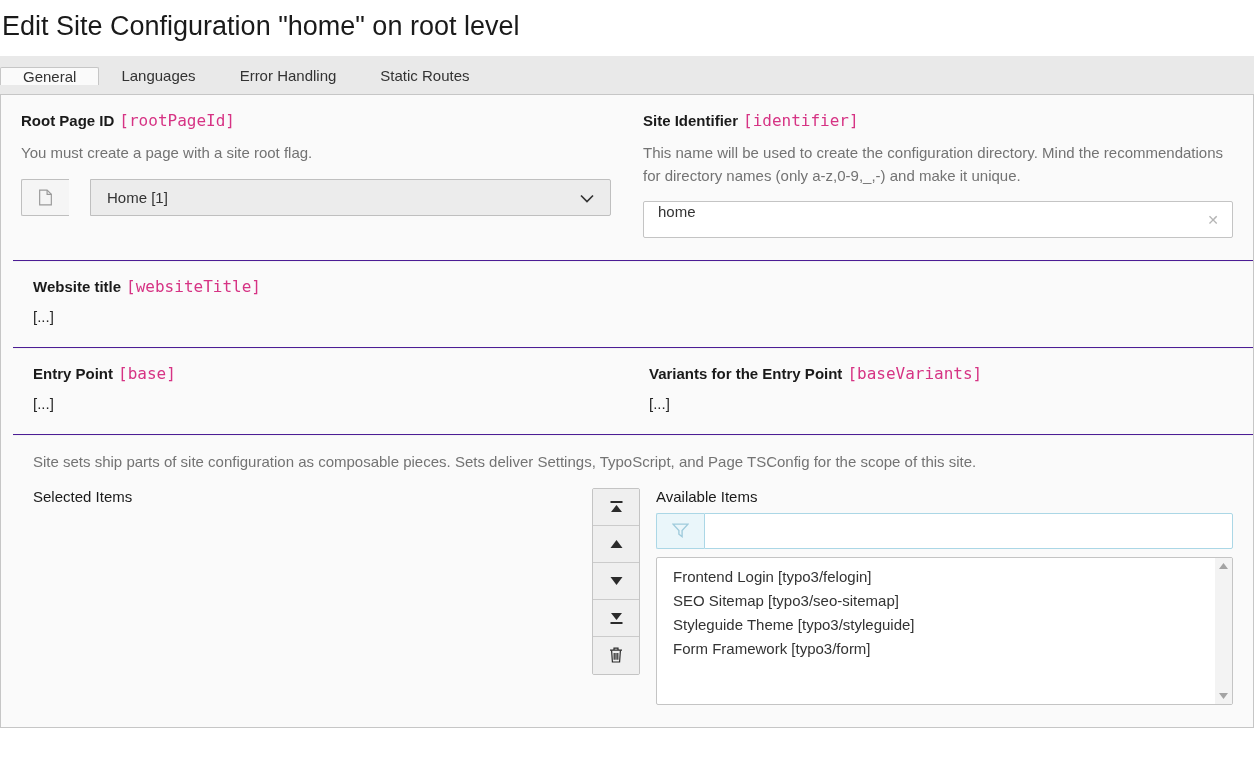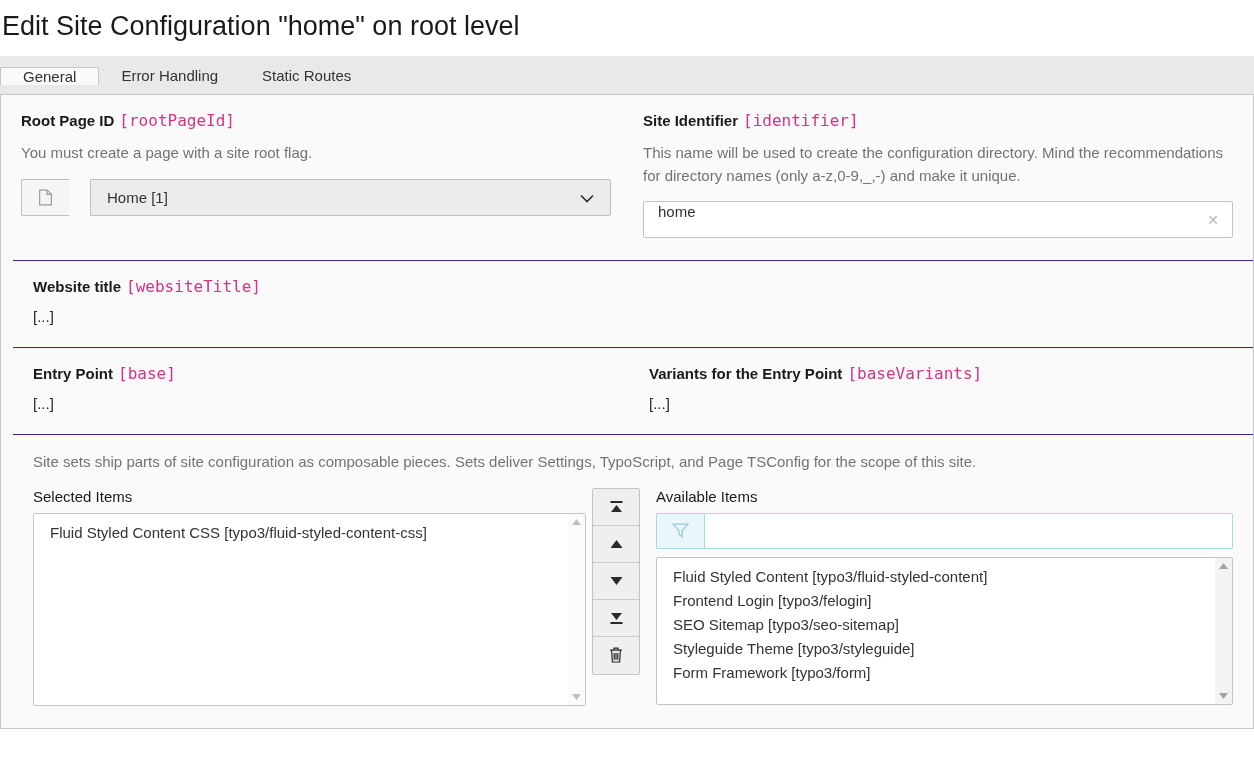--- a/index.html
+++ b/index.html
@@ -102,20 +102,21 @@
     font-family:"Liberation Sans", sans-serif;
   }
 </style>
 </head>
 <body>
 
 <h1 class="page-title">Edit Site Configuration "home" on root level</h1>
 
 <div class="tabbar">
   <div class="tab active">General</div>
+  <div class="tab">Languages</div>
   <div class="tab">Error Handling</div>
   <div class="tab">Static Routes</div>
 </div>
 
 <div class="panel">
 
   <div class="section">
     <div class="cols">
       <div class="col">
         <div class="flabel">
@@ -176,31 +177,20 @@
     </div>
   </div>
 
   <div class="section">
     <p class="fdesc">Site sets ship parts of site configuration as composable pieces. Sets deliver Settings, TypoScript, and Page TSConfig for the scope of this site.</p>
 
     <div class="sets-cols">
 
       <div class="sets-left">
         <div class="col-header">Selected Items</div>
-        <div class="listbox tall">
-          <div class="lb-item">Fluid Styled Content CSS [typo3/fluid-styled-content-css]</div>
-          <div class="fake-scrollbar">
-            <svg width="9" height="6" viewBox="0 0 9 6">
-                <path d="M4.5 0 L9 6 H0 Z" fill="#c0c0c0"></path>
-              </svg>
-            <svg width="9" height="6" viewBox="0 0 9 6">
-                <path d="M0 0 H9 L4.5 6 Z" fill="#c0c0c0"></path>
-              </svg>
-          </div>
-        </div>
       </div>
 
       <div class="sets-btns">
         <div class="btn-col">
           <div class="icon-btn">
             <svg width="13" height="12" viewBox="0 0 13 12">
                 <rect x="0.5" y="0" width="12" height="2" fill="#2b2b2b"></rect>
                 <path d="M6.5 4 L12 11 H1 Z" fill="#2b2b2b"></path>
               </svg>
           </div>
@@ -235,21 +225,20 @@
         <div class="col-header">Available Items</div>
         <div class="filter-group">
           <span class="fg-addon">
             <svg width="17" height="15" viewBox="0 0 16 14" fill="none" stroke="#9fcbdc" stroke-width="1.3">
               <path d="M1 1 H15 L9.5 7 V12.8 L6.5 10.5 V7 Z"></path>
             </svg>
           </span>
           <input class="fg-input" type="text" value="" style="">
         </div>
         <div class="listbox short">
-          <div class="lb-item">Fluid Styled Content [typo3/fluid-styled-content]</div>
           <div class="lb-item">Frontend Login [typo3/felogin]</div>
           <div class="lb-item">SEO Sitemap [typo3/seo-sitemap]</div>
           <div class="lb-item">Styleguide Theme [typo3/styleguide]</div>
           <div class="lb-item">Form Framework [typo3/form]</div>
           <div class="fake-scrollbar">
             <svg width="9" height="6" viewBox="0 0 9 6">
                 <path d="M4.5 0 L9 6 H0 Z" fill="#a3a3a3"></path>
               </svg>
             <svg width="9" height="6" viewBox="0 0 9 6">
                 <path d="M0 0 H9 L4.5 6 Z" fill="#a3a3a3"></path>

